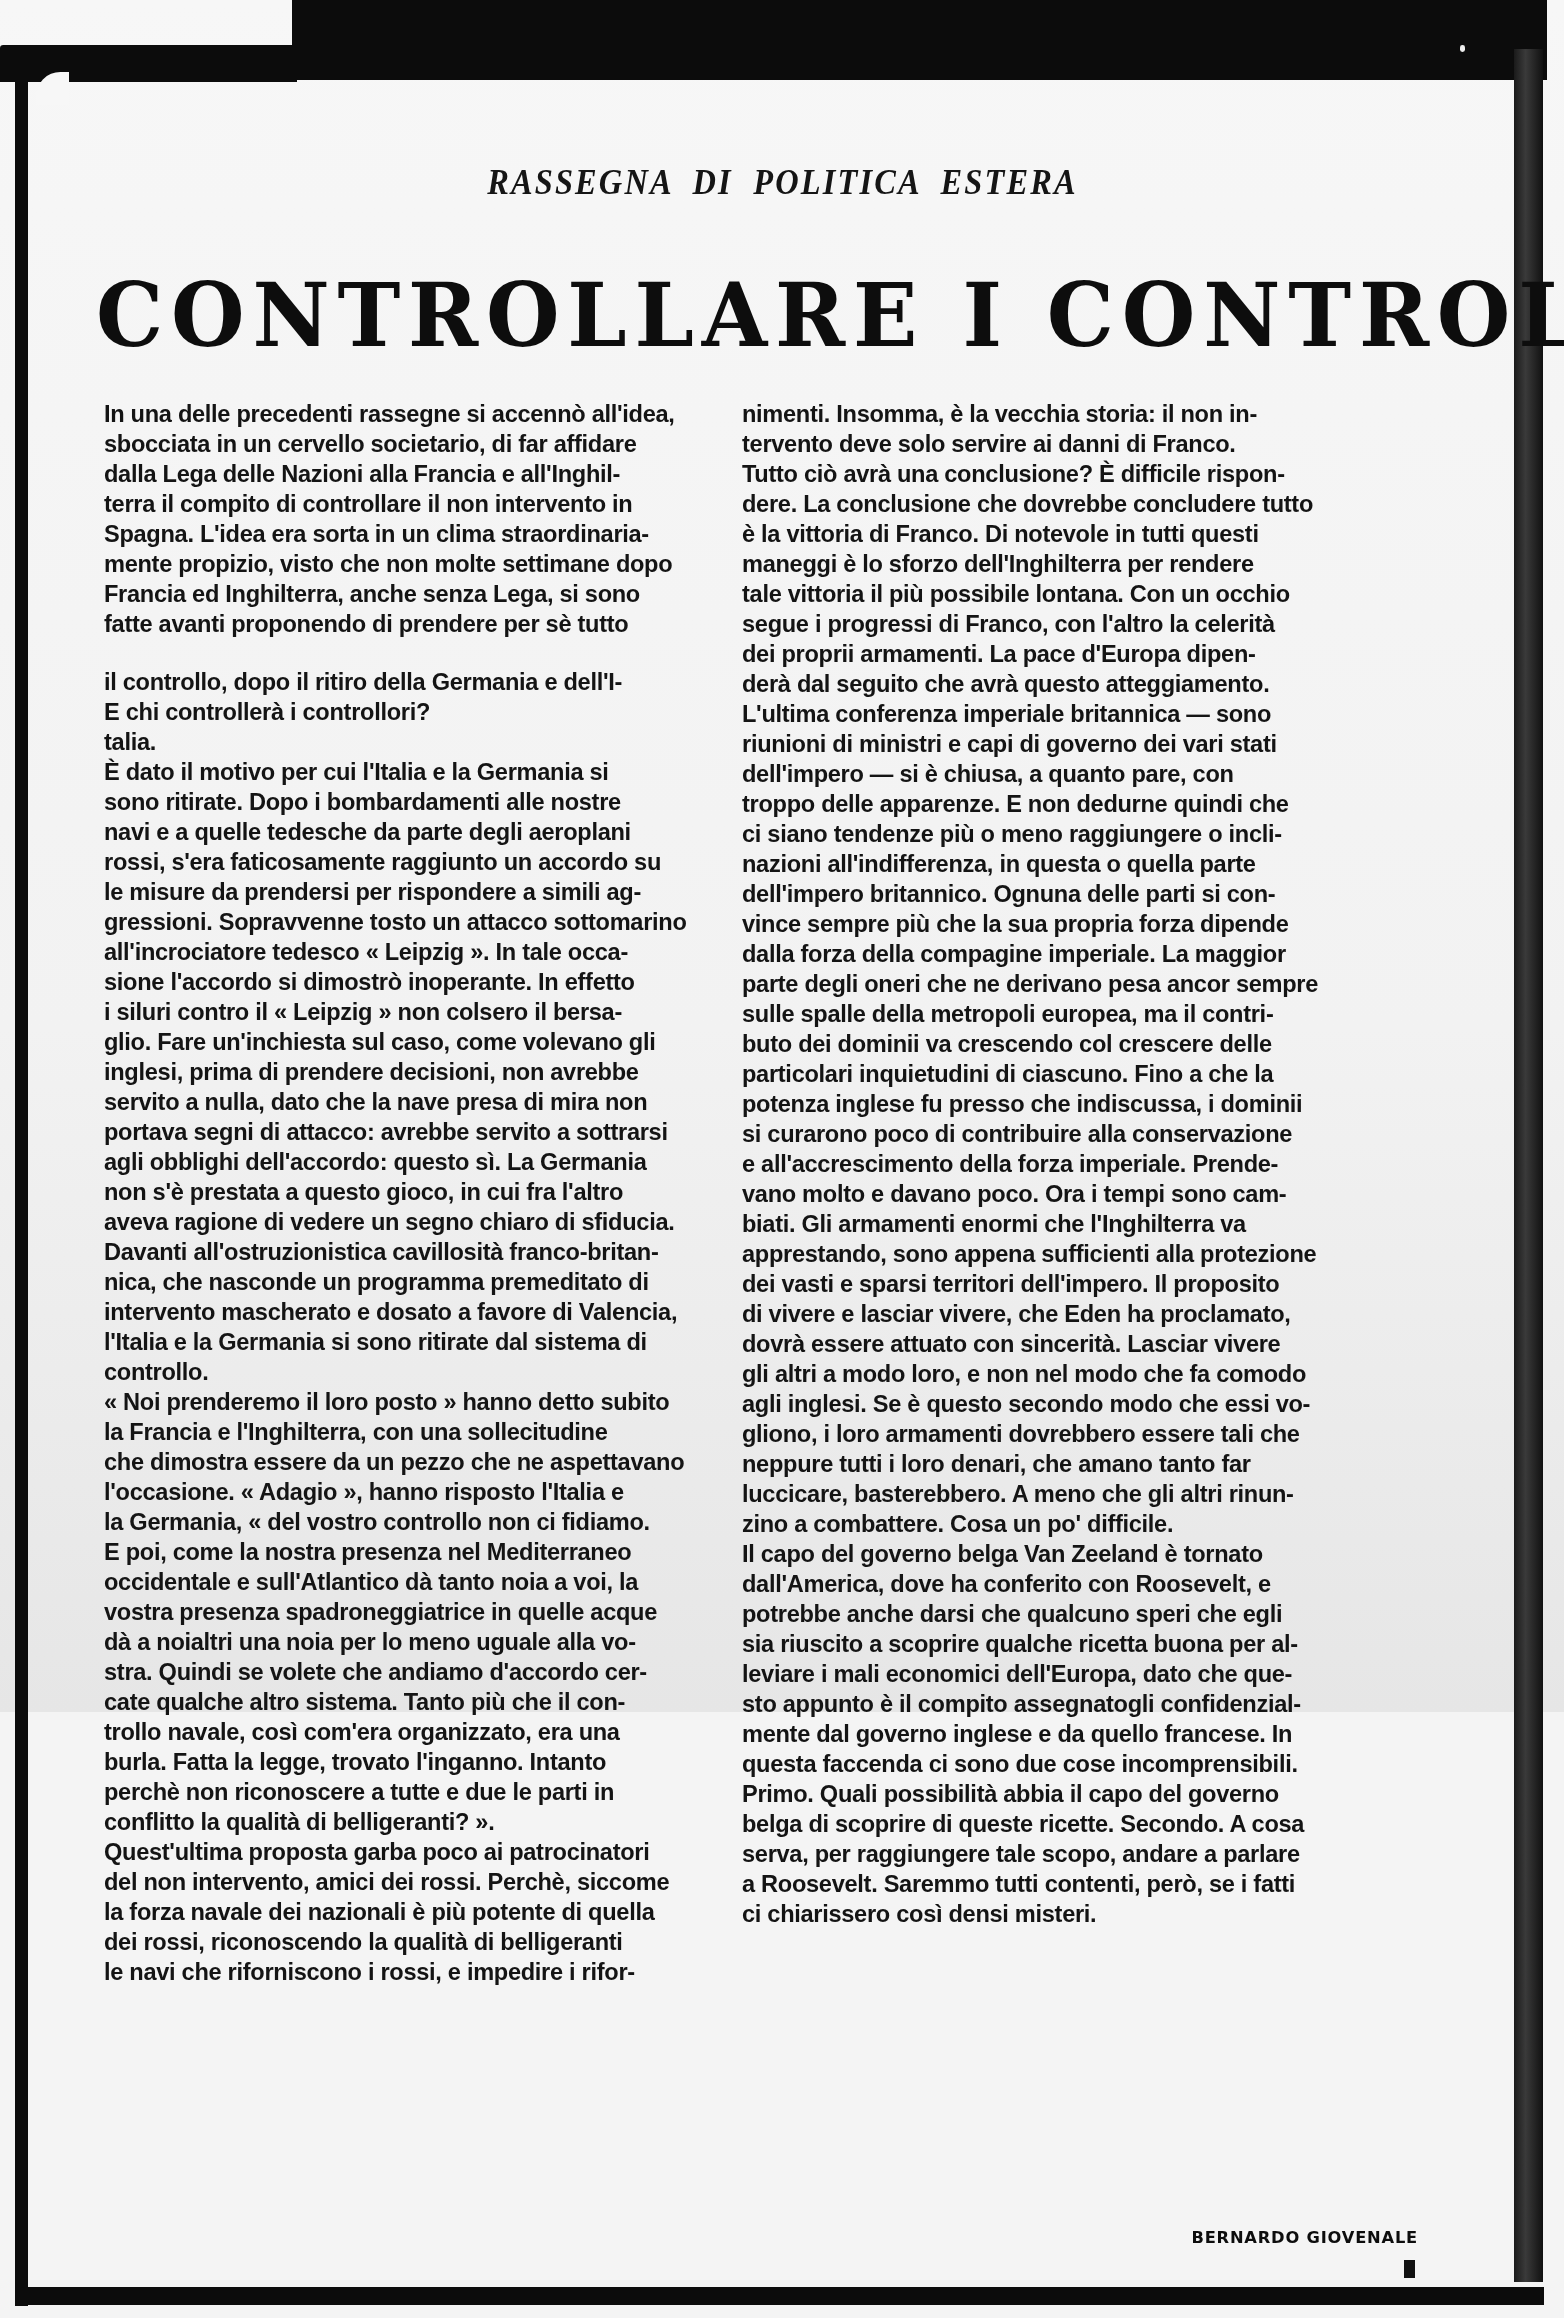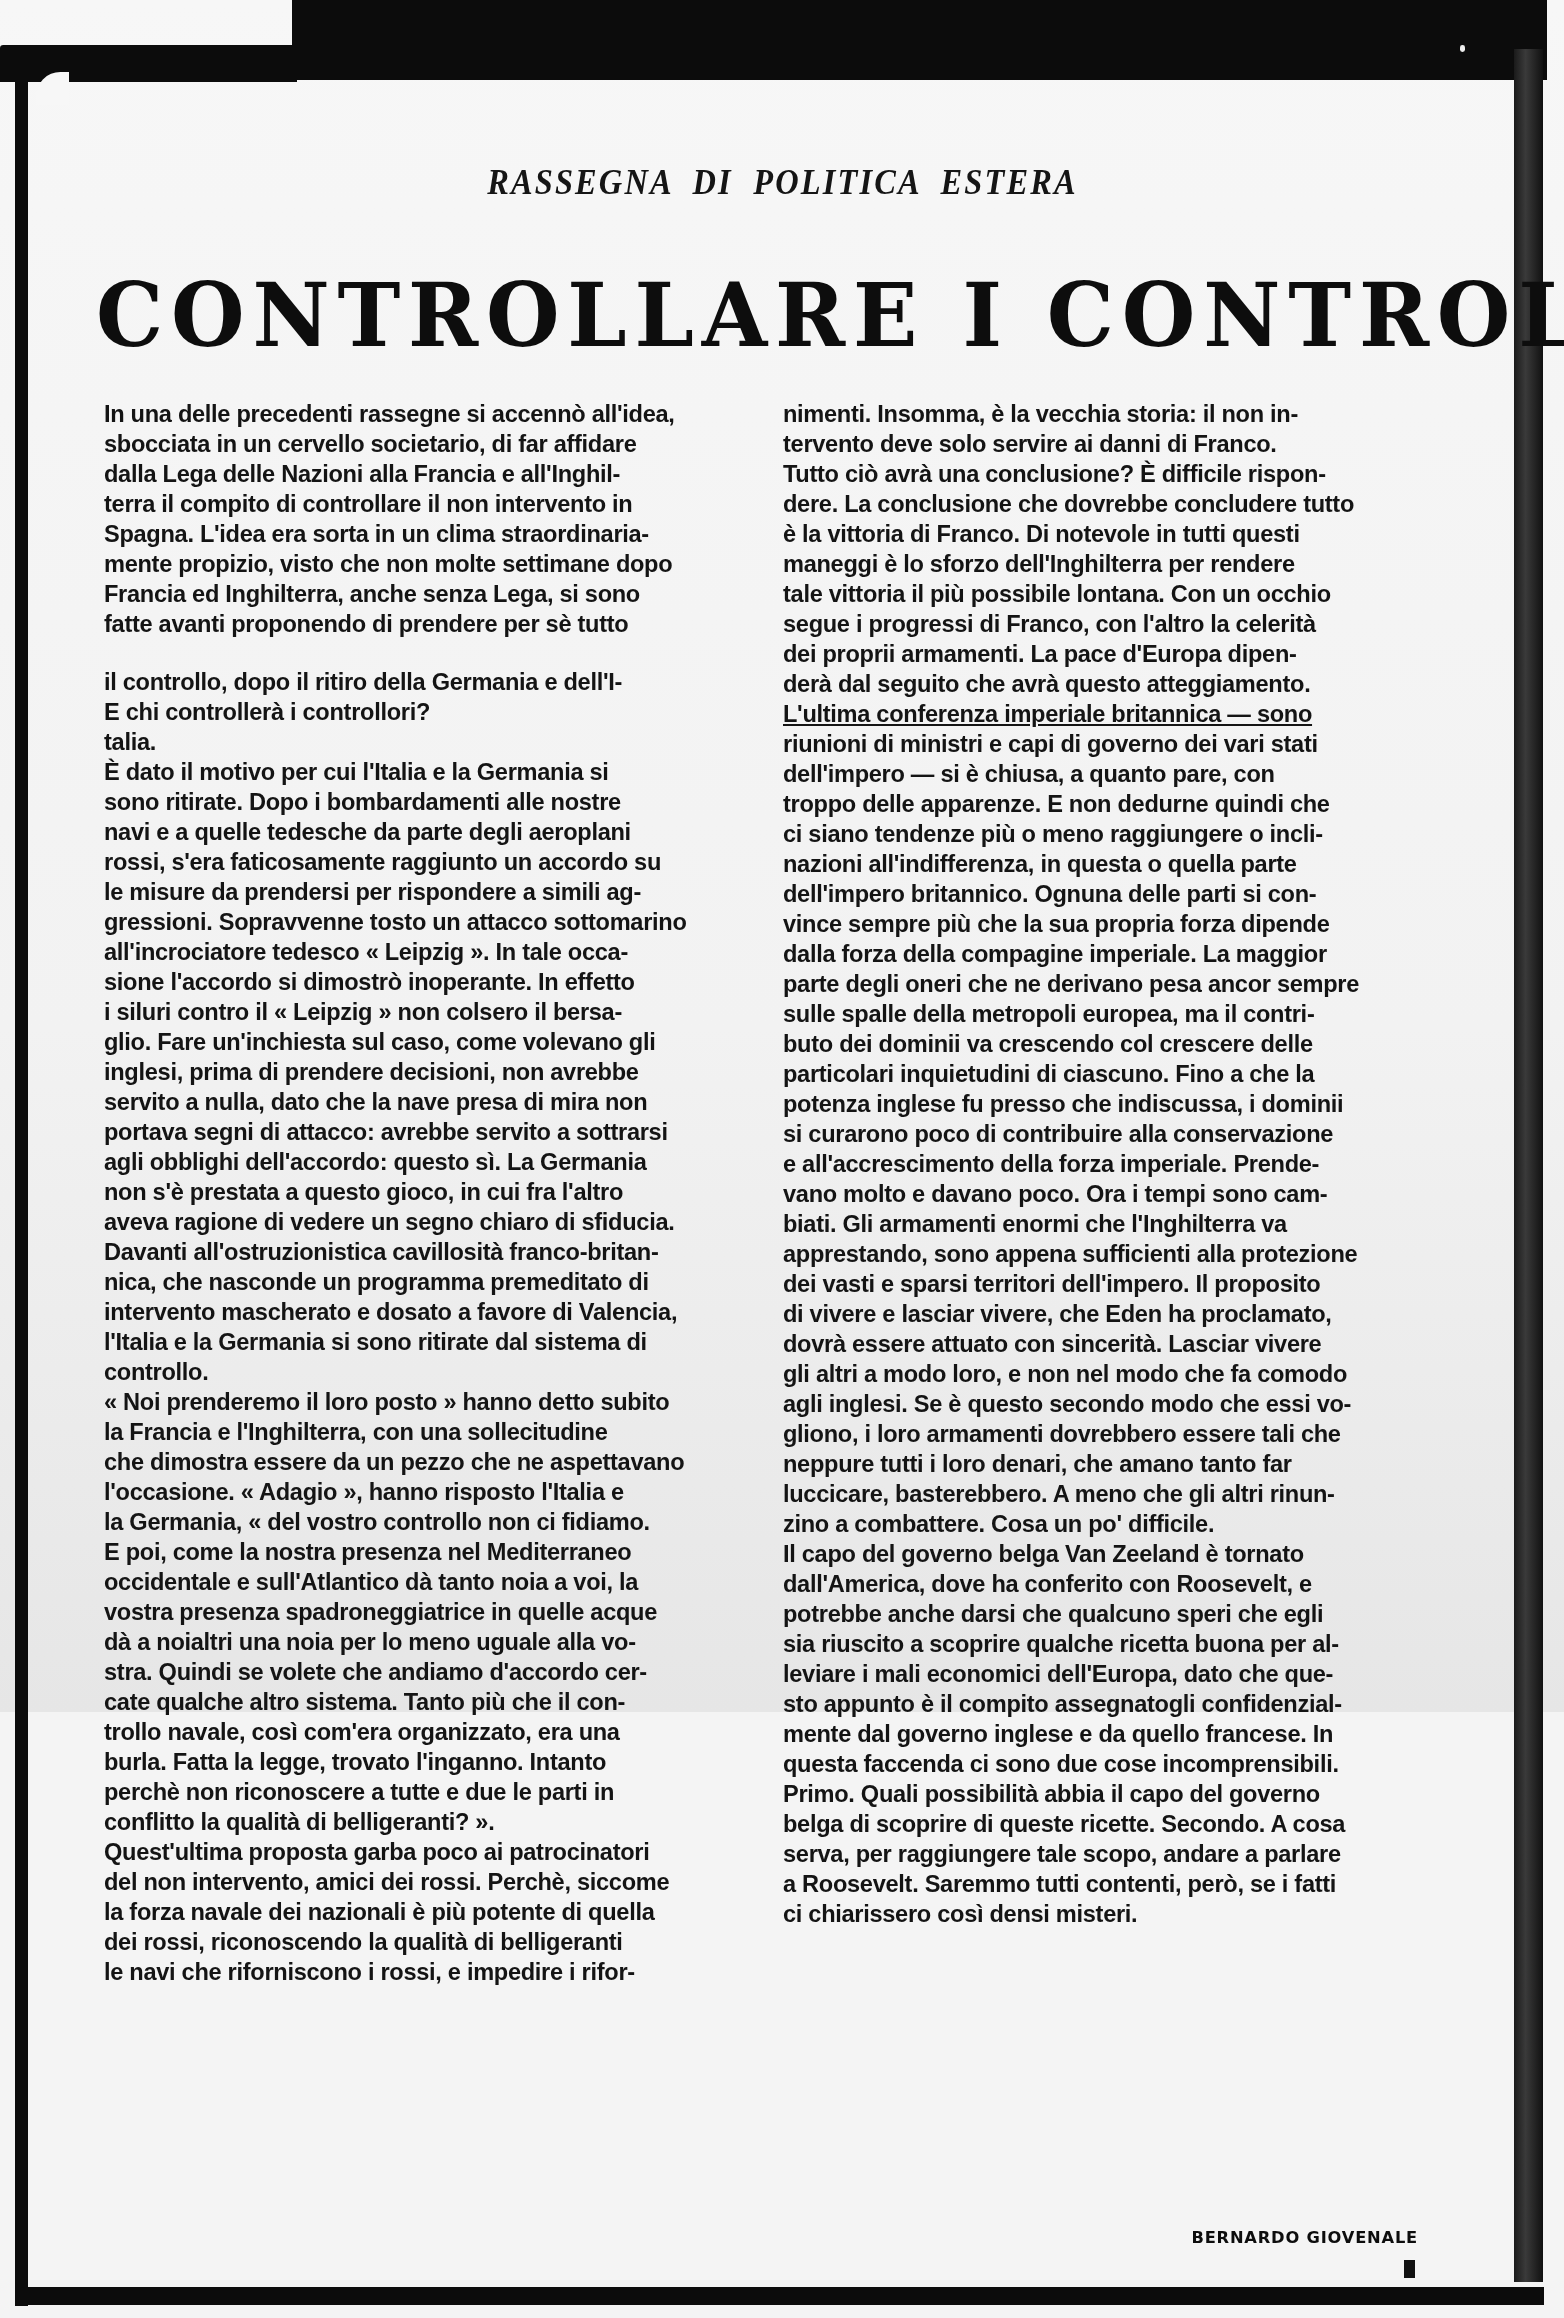--- a/index.html
+++ b/index.html
@@ -54,21 +54,21 @@
     font-size: 88px; line-height: 98px; letter-spacing: 8.1px; color: #0d0d0d;
     transform: scaleX(0.96); transform-origin: left;
     white-space: nowrap;
   }
   .col {
     position: absolute; top: 399px; width: 640px;
     font-family: "Liberation Sans", sans-serif; font-weight: bold;
     font-size: 23.6px; line-height: 30px; color: #141414;
   }
   .col.left { left: 104px; }
-  .col.right { left: 783px; }
+  .col.right { left: 742px; }
   .line {
     display: block; height: 30px; text-align: justify; text-align-last: justify;
     white-space: nowrap; overflow: hidden;
     transform-origin: left; letter-spacing: -0.3px;
   }
   .line.last { text-align-last: left; }
   .line::after { content: ""; display: inline-block; width: 100%; }
   .signature {
     position: absolute; left: 1157px; top: 2228px; width: 261px; text-align: right;
     font-family: "DejaVu Sans", sans-serif; font-weight: bold; font-size: 16.3px;
@@ -152,21 +152,21 @@
       <span class="line" style="display: block;">nimenti. Insomma, è la vecchia storia: il non in-</span>
       <span class="line last" style="display: block;">tervento deve solo servire ai danni di Franco.</span>
       <span class="line" style="display: block;">Tutto ciò avrà una conclusione? È difficile rispon-</span>
       <span class="line" style="display: block;">dere. La conclusione che dovrebbe concludere tutto</span>
       <span class="line" style="display: block;">è la vittoria di Franco. Di notevole in tutti questi</span>
       <span class="line" style="display: block;">maneggi è lo sforzo dell'Inghilterra per rendere</span>
       <span class="line" style="display: block;">tale vittoria il più possibile lontana. Con un occhio</span>
       <span class="line" style="display: block;">segue i progressi di Franco, con l'altro la celerità</span>
       <span class="line" style="display: block;">dei proprii armamenti. La pace d'Europa dipen-</span>
       <span class="line last" style="display: block;">derà dal seguito che avrà questo atteggiamento.</span>
-      <span class="line" style="display: block; text-decoration: underline;">L'ultima conferenza imperiale britannica — sono</span>
+      <span class="line" style="display: block;">L'ultima conferenza imperiale britannica — sono</span>
       <span class="line" style="display: block;">riunioni di ministri e capi di governo dei vari stati</span>
       <span class="line" style="display: block;">dell'impero — si è chiusa, a quanto pare, con</span>
       <span class="line" style="display: block;">troppo delle apparenze. E non dedurne quindi che</span>
       <span class="line" style="display: block;">ci siano tendenze più o meno raggiungere o incli-</span>
       <span class="line" style="display: block;">nazioni all'indifferenza, in questa o quella parte</span>
       <span class="line" style="display: block;">dell'impero britannico. Ognuna delle parti si con-</span>
       <span class="line" style="display: block;">vince sempre più che la sua propria forza dipende</span>
       <span class="line" style="display: block;">dalla forza della compagine imperiale. La maggior</span>
       <span class="line" style="display: block;">parte degli oneri che ne derivano pesa ancor sempre</span>
       <span class="line" style="display: block;">sulle spalle della metropoli europea, ma il contri-</span>

